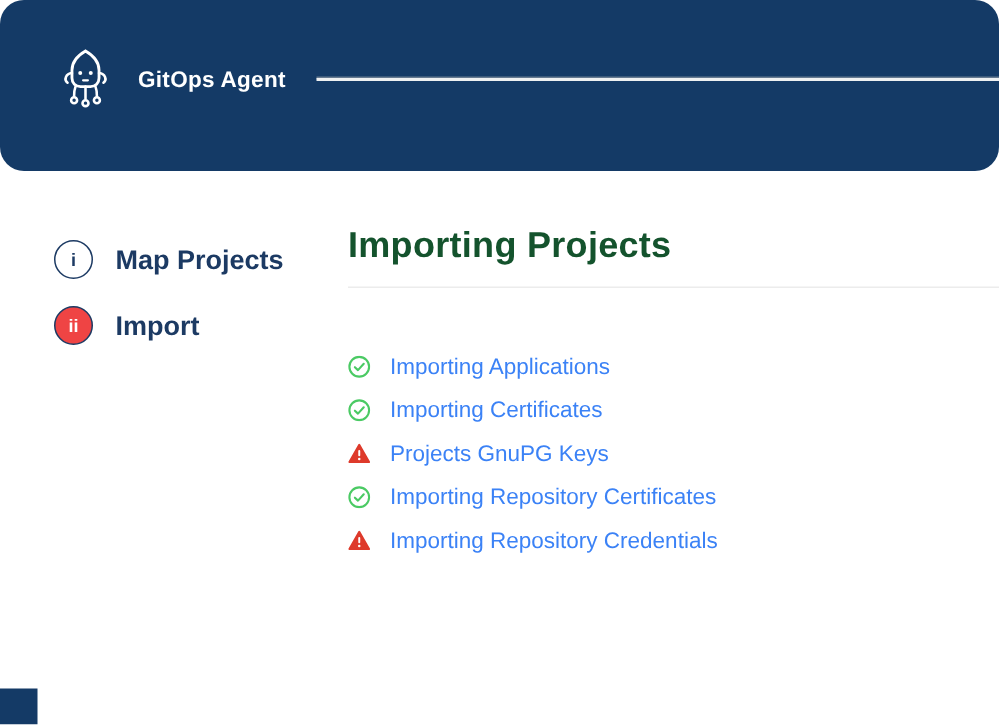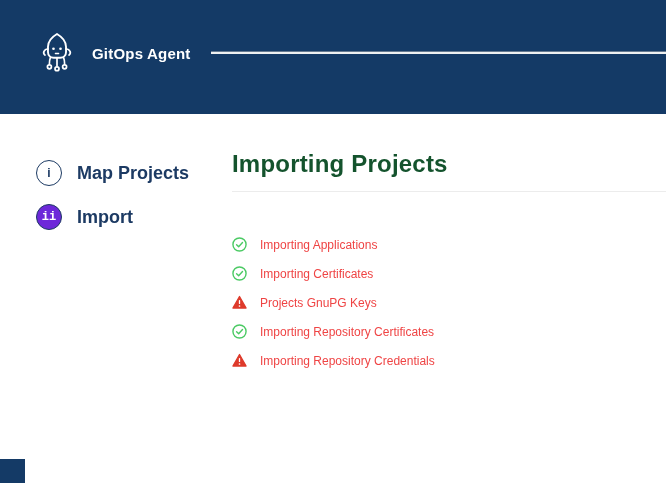--- a/index.html
+++ b/index.html
@@ -5,53 +5,53 @@
   html,body { margin:0; padding:0; }
   .app {
     position:relative; width:666px; height:483px; overflow:hidden;
     background:#ffffff; font-family:"Liberation Sans", sans-serif;
   }
 
   
   .topbar {
     position:absolute; top:0; left:0; right:0; height:114px;
     background:#143a66; display:flex; align-items:center;
-    padding:0 0 8px 38px; box-sizing:border-box;
+    padding:0 0 8px 38px; box-sizing:border-box;border-radius:16px;
   }
   .logo { width:38px; height:44px; flex:0 0 auto; display:flex; align-items:center; }
   .app-title {
     color:#ffffff; font-size:15px; font-weight:600; letter-spacing:.2px;
     margin-left:16px; white-space:nowrap;
   }
   .header-rule {
     flex:1 1 auto; height:2px; background:#eef0f1; margin-left:20px;
     box-shadow:0 -1px 0 rgba(170,175,180,.55);
   }
 
   
   .steps { position:absolute; left:36px; top:160px; }
   .step { display:flex; align-items:center; gap:15px; margin-bottom:18px; cursor:pointer; }
   .step-circle {
     width:26px; height:26px; border-radius:50%; box-sizing:border-box;
     border:1px solid #1c3a63; background:#ffffff; color:#1c3a63;
     display:flex; align-items:center; justify-content:center;
     font-size:12px; font-weight:600; line-height:1;
   }
-  .step.active .step-circle { background:#6d28d9; color:#ffffff;font-family:Liberation Mono, monospace; }
+  .step.active .step-circle { background:#ef4444; color:#ffffff; }
   .step-label { font-size:18px; font-weight:600; color:#1c3a63; }
 
   
   .main { position:absolute; left:232px; top:150px; right:0; }
   .page-title { margin:0; font-size:24px; font-weight:700; color:#14532d; letter-spacing:.2px; }
   .title-rule { height:1px; background:#ececec; margin-top:13px; }
   .status-list { list-style:none; margin:38px 0 0 0; padding:0; }
   .status-row { display:flex; align-items:center; gap:13px; height:29px; }
   .status-icon { width:15px; height:15px; display:flex; align-items:center; }
   .status-icon svg { display:block; }
-  .status-label { font-size:12px; color:#ef4444; }
+  .status-label { font-size:15px; color:#3b82f6; }
 
   
   .corner-fragment { position:absolute; left:0; bottom:0; width:25px; height:24px; background:#143a66; }
 </style>
 </head>
 <body>
 
 <div class="app">
 
   <header class="topbar">

